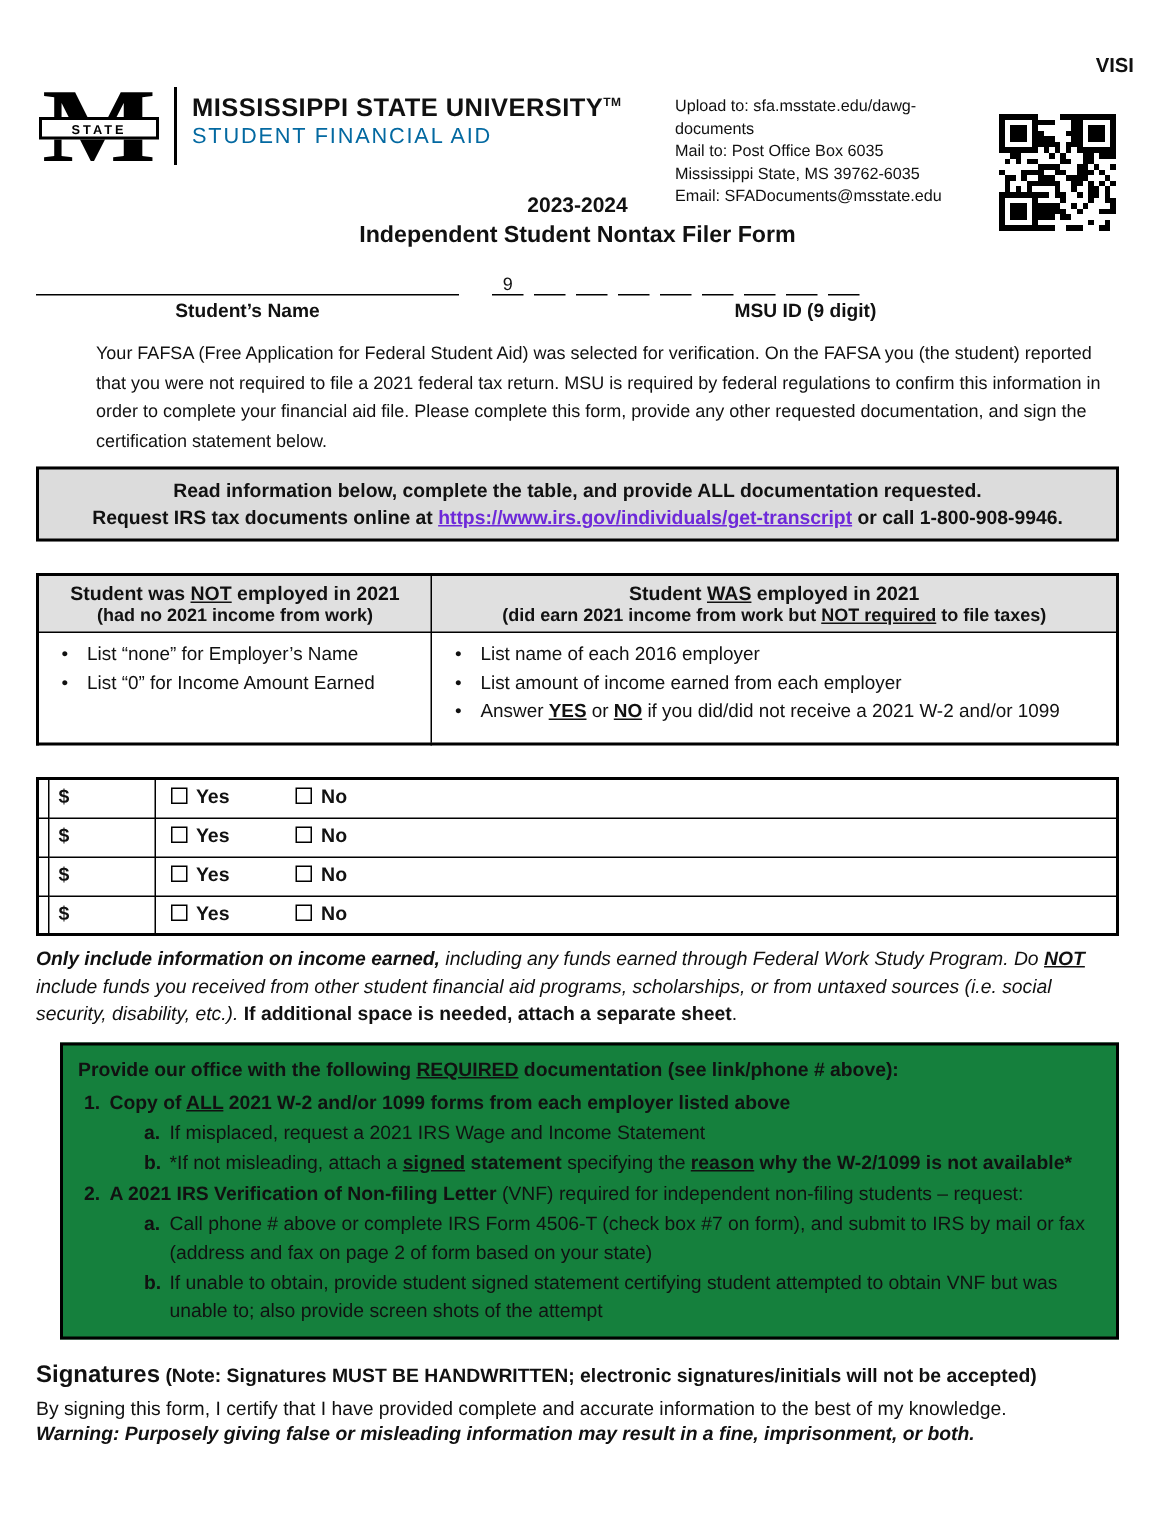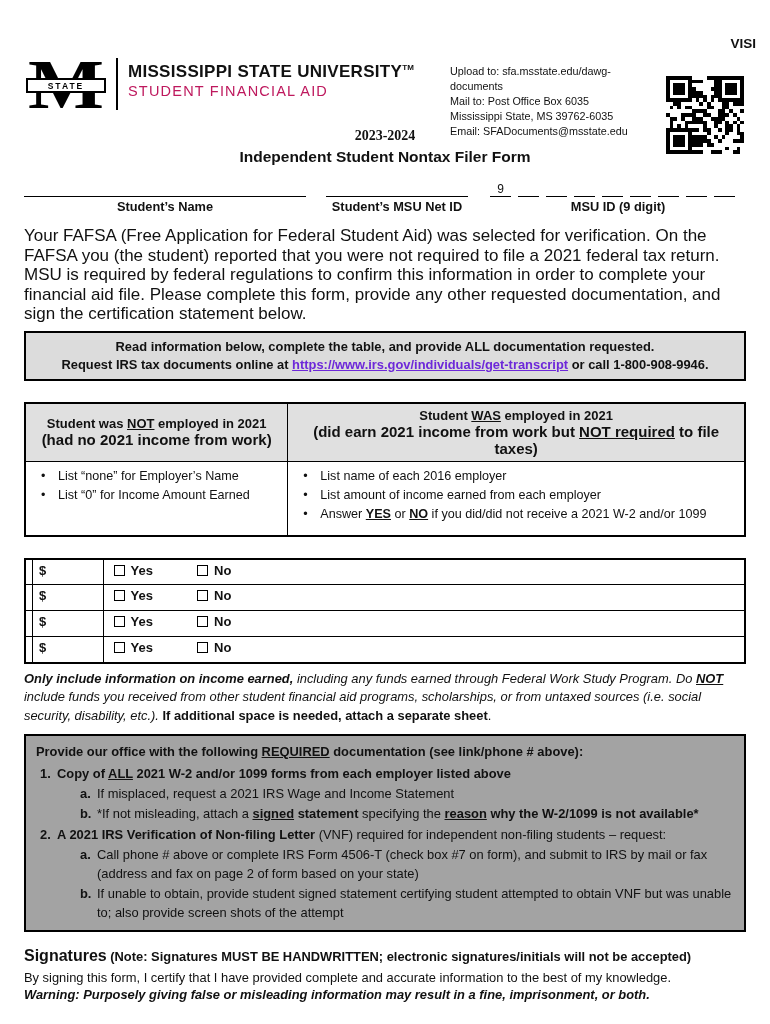--- a/index.html
+++ b/index.html
@@ -12,54 +12,54 @@
 
   
   .hdr { margin-top:56px; display:flex; align-items:flex-start; height:72px; }
   .logo { position:relative; width:84px; height:62px; flex:none; }
   .logo-m { font-family:"Liberation Serif", serif; font-weight:bold; font-size:70px; line-height:58px; display:block; text-align:center; color:#000; transform:scaleX(1.15); }
   .logo-banner { position:absolute; left:2px; top:22px; width:80px; height:15px; background:#fff; border:2px solid #000; display:flex; align-items:center; justify-content:center; font-size:8.5px; font-weight:bold; letter-spacing:2px; color:#000; }
   .hdr-divider { width:2px; height:52px; background:#000; margin:2px 10px 0 8px; flex:none; }
   .hdr-names { margin-top:6px; width:322px; flex:none; }
   .univ { font-weight:bold; font-size:17px; letter-spacing:0.3px; white-space:nowrap; }
   .univ .tm { font-size:8px; vertical-align:super; font-weight:bold; }
-  .dept { font-size:14.5px; color:#be185d; letter-spacing:1.2px; margin-top:1px; white-space:nowrap; }
+  .dept { font-size:14.5px; color:#0369a1; letter-spacing:1.2px; margin-top:1px; white-space:nowrap; }
   .contact { font-size:10.8px; line-height:15px; width:206px; flex:none; margin-top:8px; }
   .qr { position:absolute; top:76px; right:26px; width:78px; height:78px; }
 
   
   .title-block { text-align:center; margin-top:0; }
-  .title-year { font-size:14px; font-weight:bold;font-family:Liberation Serif, serif; }
+  .title-year { font-size:14px; font-weight:bold; }
   .title-form { font-size:15.5px; font-weight:bold; margin-top:4px; }
 
   
   .id-row { margin-top:16px; display:flex; align-items:flex-start; }
   .id-col { display:flex; flex-direction:column; }
   .blank-line { border-bottom:1.5px solid #000; height:15px; }
   .id-label { text-align:center; font-weight:bold; font-size:12.8px; margin-top:2px; }
   .col-name { width:282px; }
   .col-netid { width:142px; margin-left:20px; }
   .col-msuid { margin-left:22px; flex:1; }
   .digits { display:flex; gap:7px; }
   .digit { width:21px; border-bottom:1.5px solid #000; height:15px; text-align:center; font-size:12px; line-height:15px; }
 
   
-  .intro { margin-top:12px; font-size:17px; line-height:19.5px; }
+  .intro { margin-top:12px; font-size:12px; line-height:19.5px;margin-left:40px; }
 
   
   .notice-box { margin-top:7px; border:2px solid #000; background:#dcdcdc; text-align:center; font-weight:bold; font-size:12.9px; line-height:18px; padding:5px 23px; }
   .notice-box a { color:#6d28d9; text-decoration:underline; }
 
   
   table { border-collapse:collapse; width:100%;border-radius:21px; }
   .tbl { margin-top:21px; border:2px solid #000; }
   .tbl th, .tbl td { border:1.5px solid #000; }
   .tbl th { background:#e0e0e0; padding:4px 6px; text-align:center; vertical-align:middle; }
   .th1 { font-size:13px; font-weight:bold; }
-  .th2 { font-size:15px; font-weight:bold; }
+  .th2 { font-size:12px; font-weight:bold; }
   .emp-left { width:36.5%; }
   .tbl td { vertical-align:top; }
   .emp-body { padding:7px 6px 9px 6px; font-size:12.6px; }
   .emp-body ul { list-style:none; }
   .emp-body li { padding-left:26px; position:relative; margin-bottom:4px; line-height:15px; }
   .emp-body li::before { content:"•"; position:absolute; left:9px; }
 
   .inc-c1 { width:36.8%; }
   .inc-c2 { width:28.6%; }
   .inc-row td { height:26px; font-size:13px; }
@@ -70,21 +70,21 @@
   .yn-no { margin-left:44px; }
 
   u.bu, .bu { text-decoration:underline; }
   .b { font-weight:bold; }
   .i { font-style:italic;margin-top:28px; }
 
   
   .inc-note { margin-top:6px; font-size:12.9px; line-height:18.5px; }
 
   
-  .req-box { margin-top:9px; border:2px solid #000; background:#a3a3a3; padding:6px 10px 8px 10px; font-size:12.9px; line-height:19px; }
+  .req-box { margin-top:9px; border:2px solid #000; background:#15803d; padding:6px 10px 8px 10px; font-size:12.9px; line-height:19px;margin-left:16px; }
   .rb-line { display:flex; }
   .rb-heading { font-weight:bold; margin-bottom:3px; }
   .rb-item { font-weight:bold; margin-top:2px; }
   .rb-num { width:17px; flex:none; margin-left:4px; }
   .rb-sub { margin-left:44px; margin-top:1px; }
   .rb-letter { width:17px; flex:none; font-weight:bold; }
   .rb-text { flex:1; }
 
   
   .sig-sec { margin-top:15px; }
@@ -357,24 +357,20 @@
   <div class="title-block">
     <div class="title-year">2023-2024</div>
     <div class="title-form">Independent Student Nontax Filer Form</div>
   </div>
 
   <div class="id-row">
     <div class="id-col col-name">
       <div class="blank-line"></div>
       <div class="id-label">Student’s Name</div>
     </div>
-    <div class="id-col col-netid">
-      <div class="blank-line"></div>
-      <div class="id-label">Student’s MSU Net ID</div>
-    </div>
     <div class="id-col col-msuid">
       <div class="digits">
         <span class="digit">9</span>
         <span class="digit"></span>
         <span class="digit"></span>
         <span class="digit"></span>
         <span class="digit"></span>
         <span class="digit"></span>
         <span class="digit"></span>
         <span class="digit"></span>

